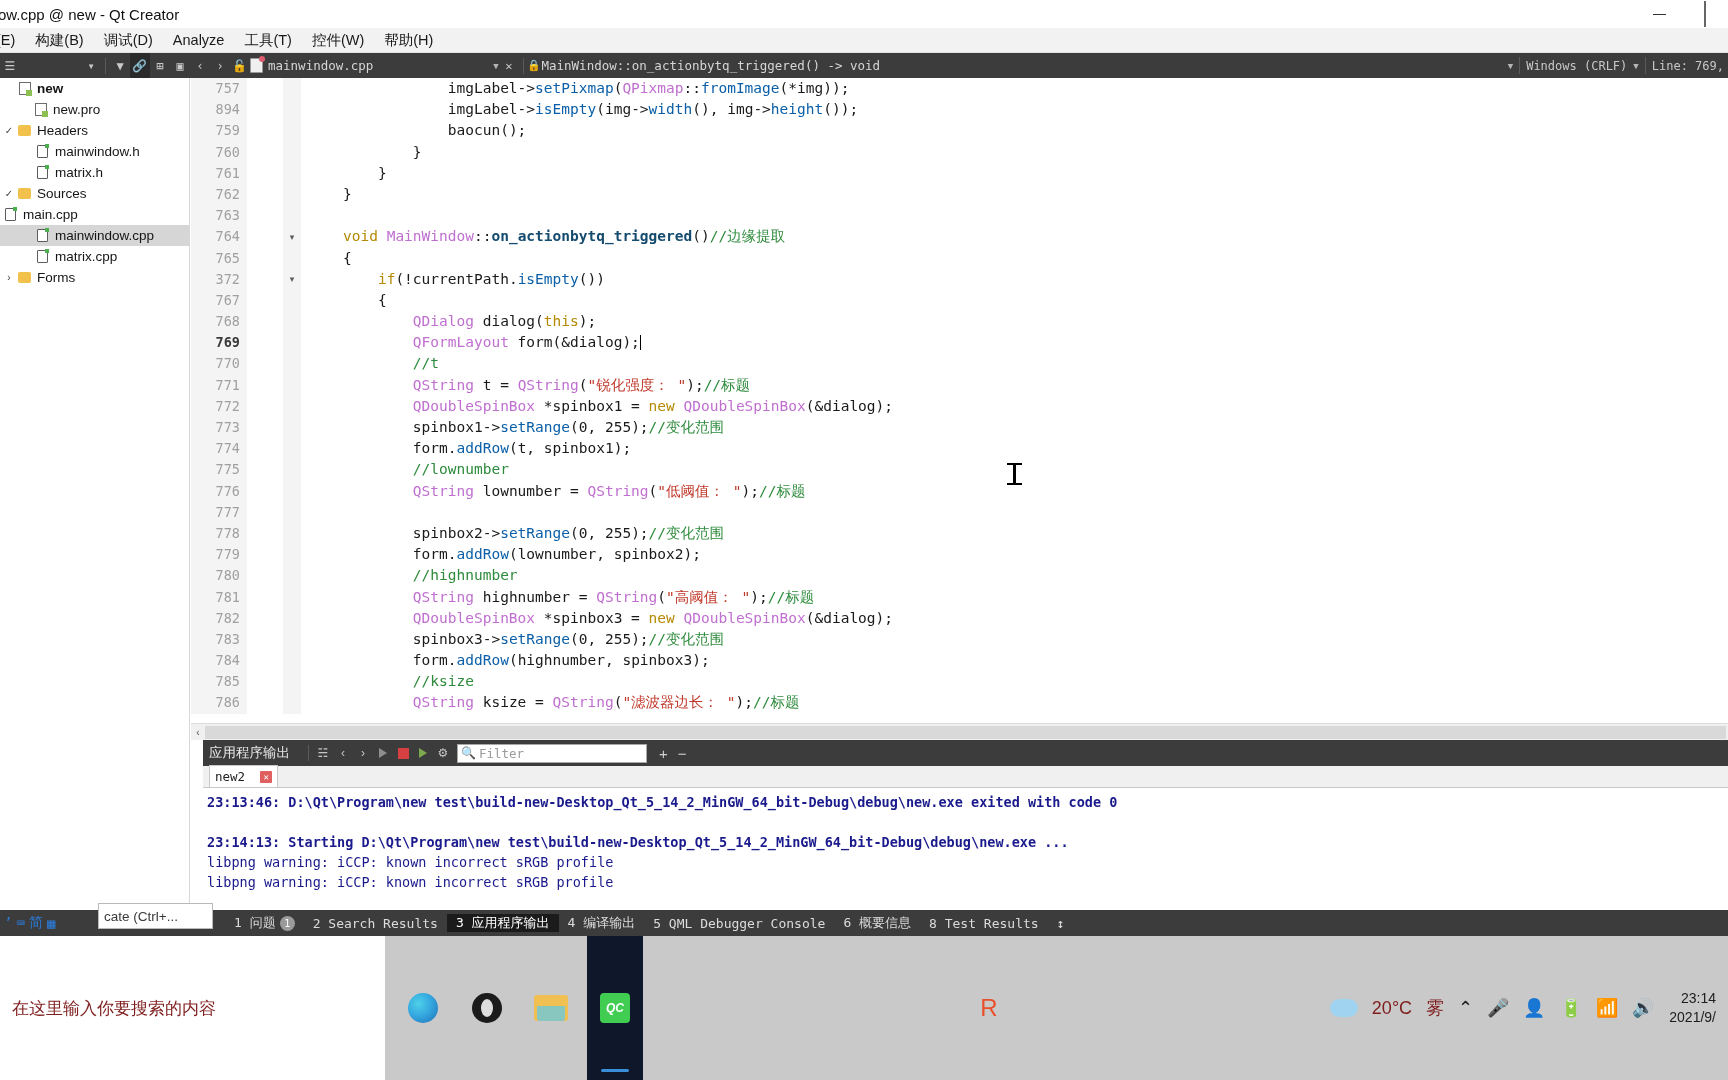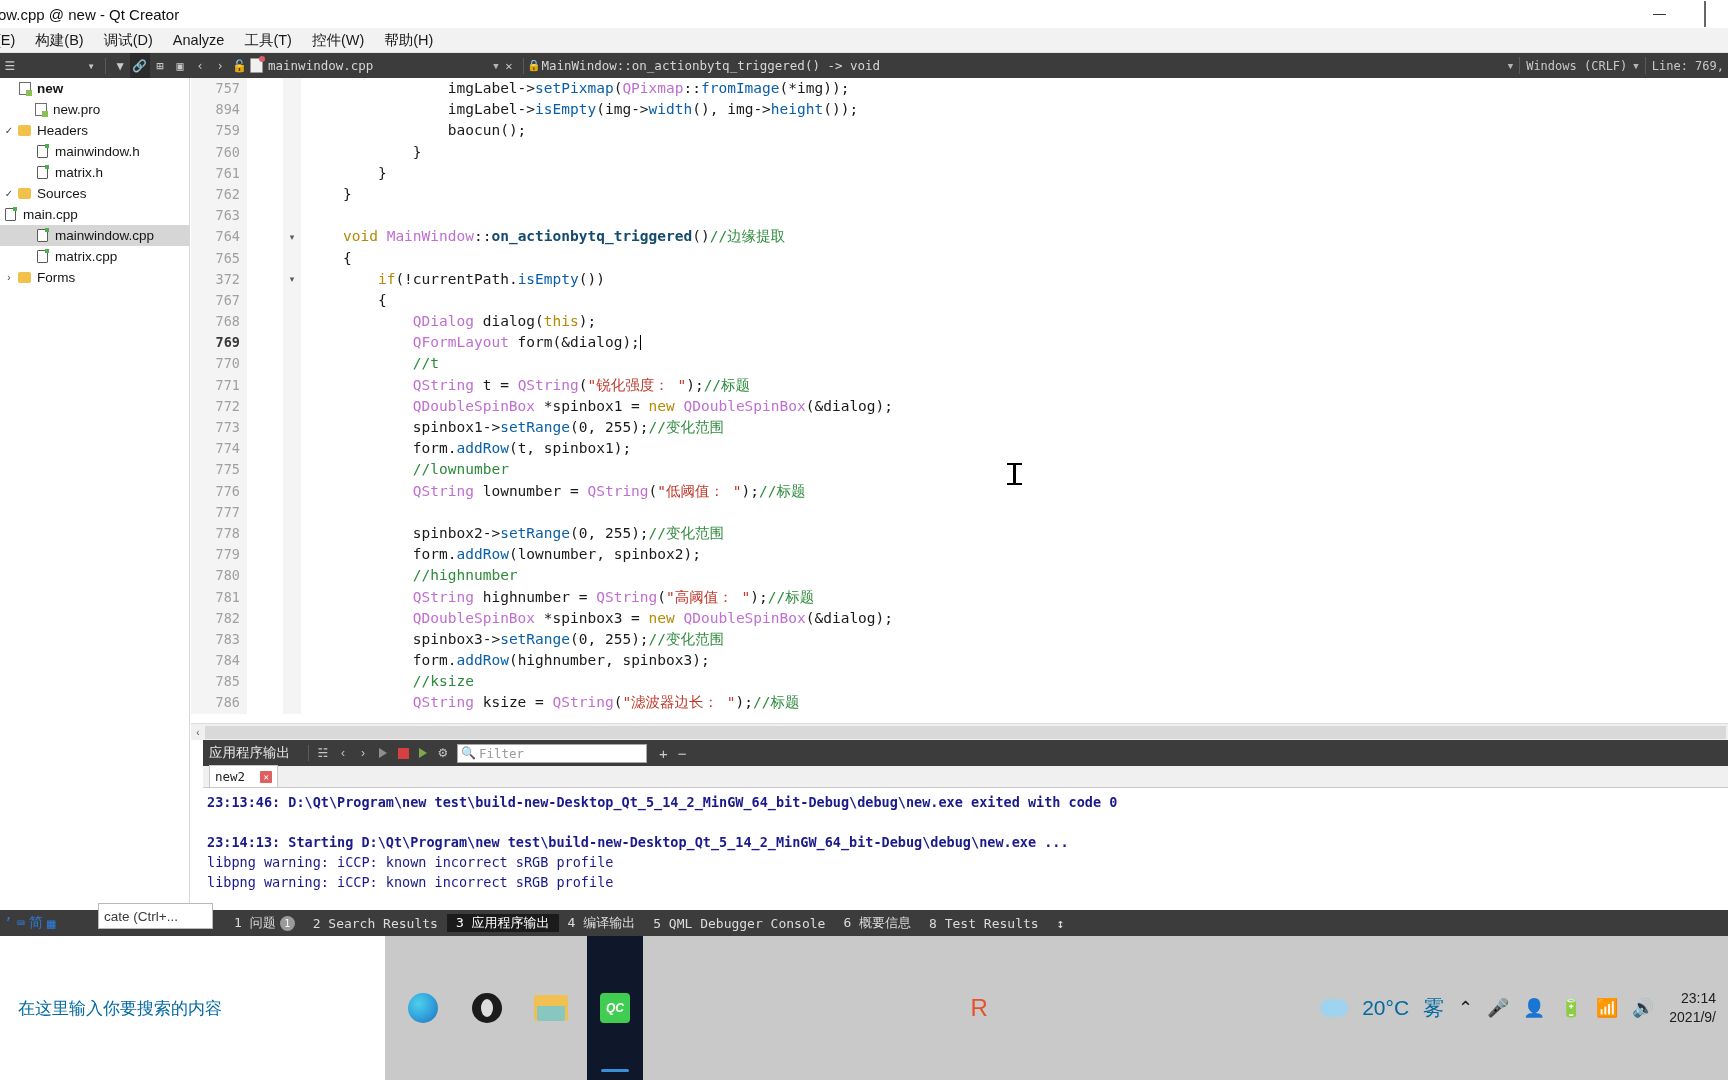--- a/index.html
+++ b/index.html
@@ -195,29 +195,29 @@
     font-size:10px; margin-left:4px;
   }
 
   
   .taskbar {
     position:absolute; left:0; top:936px; width:1728px; height:144px;
     background:#c9c9c9;
   }
   .tb-search {
     position:absolute; left:0; top:0; width:385px; height:144px; background:#ffffff;
-    display:flex; align-items:center; padding-left:18px;
-    font-size:17px; color:#0369a1;
+    display:flex; align-items:center; padding-left:12px;
+    font-size:17px; color:#7f1d1d;
   }
   .tb-apps { position:absolute; left:385px; top:0; display:flex; align-items:center; height:144px; gap:8px; padding-left:10px;}
   .app-ico { width:56px; height:144px; display:flex; align-items:center; justify-content:center; position:relative;}
   .app-ico.active { background:#0f172a;font-style:italic; }
   .app-underline { position:absolute; bottom:8px; left:14px; width:28px; height:3px; background:#3a8fd8; border-radius:2px;}
   .tray { position:absolute; right:0; top:0; height:144px; display:flex; align-items:center; gap:14px; padding-right:12px;}
-  .tray-txt { font-size:21px; color:#0369a1; }
+  .tray-txt { font-size:18px; color:#7f1d1d; }
   .clock { font-size:14px; color:#1d1d1d; line-height:19px; text-align:right; }
 
   
   .edge-ico { width:30px;height:30px;border-radius:50%;
     background: radial-gradient(circle at 35% 35%, #4fd0e8 0%, #35a8e0 45%, #1f6fb5 100%); }
   .obs-ico { width:30px;height:30px;border-radius:50%; background:#1b1b1b; position:relative;}
   .obs-ico::after{content:'';position:absolute;left:9px;top:6px;width:12px;height:18px;border-radius:50%;background:#fff;opacity:.85;}
   .folder-ico { width:34px;height:26px;background:#f0c052;border-radius:3px;position:relative;}
   .folder-ico::after{content:'';position:absolute;left:3px;bottom:0;width:28px;height:15px;background:#88c6c0;border-radius:0 0 3px 3px;}
   .qt-ico { width:30px;height:30px;background:#41cd52;border-radius:4px;color:#fff;font-size:12px;

